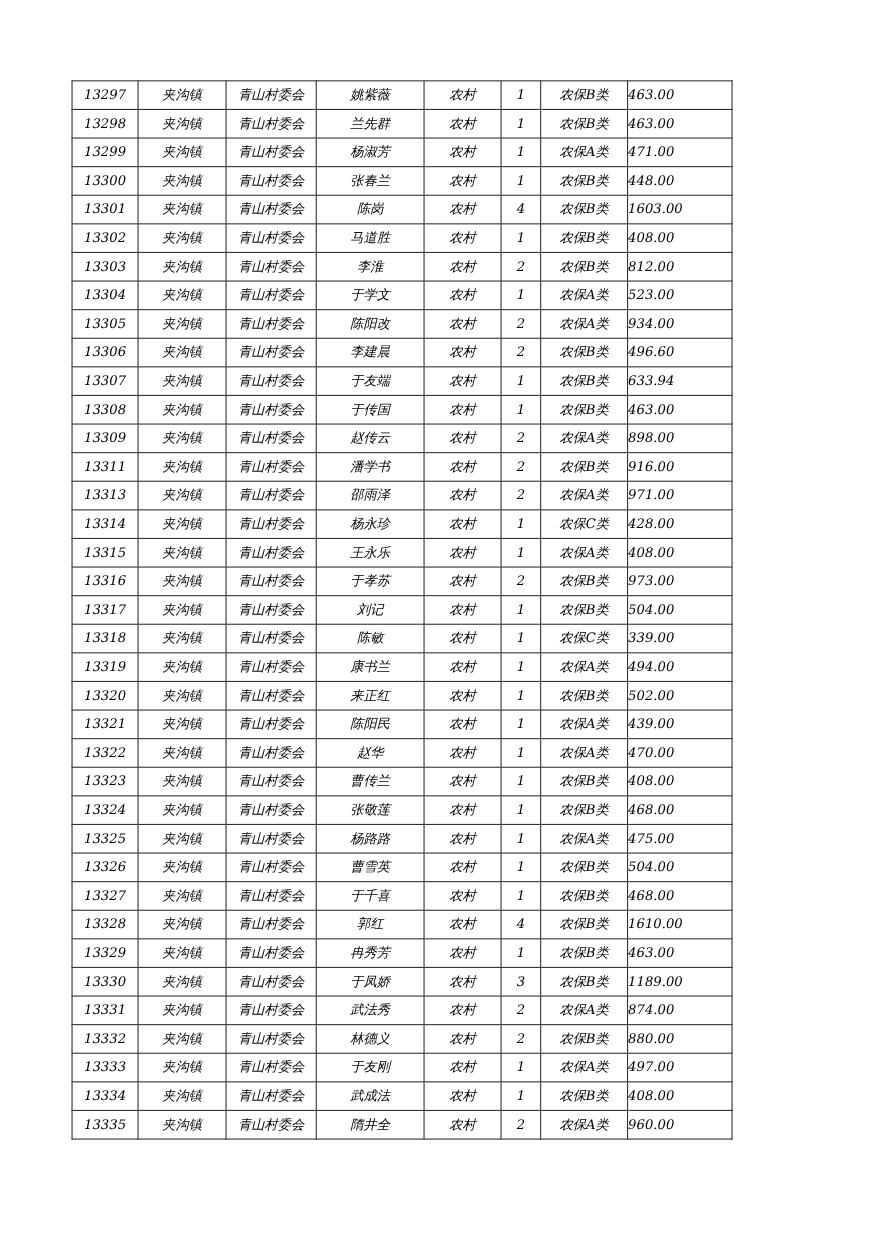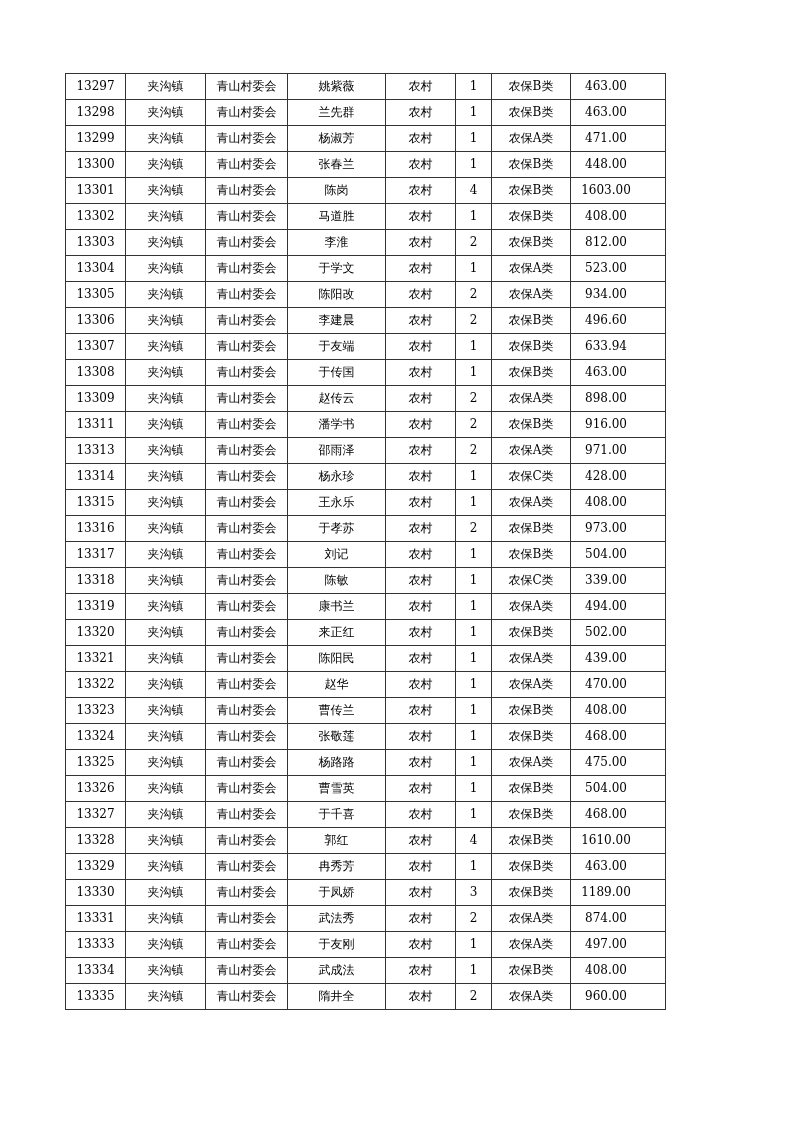--- a/index.html
+++ b/index.html
@@ -17,33 +17,34 @@
     height: 1122px;
     background: #ffffff;
     overflow: hidden;
   }
   table.data-table {
     position: absolute;
     left: 65px;
     top: 73px;
     border-collapse: collapse;
     table-layout: fixed;
+    font-style: italic;
   }
   table.data-table td {
     border: 1px solid #333333;
     height: 25px;
     font-size: 12px;
     line-height: 25px;
     text-align: center;
     padding: 0;
     white-space: nowrap;
     overflow: hidden;
   }
   table.data-table td.col-amount {
-    text-align: center;
+    text-align: left;
     padding-right: 24px;
   }
 </style>
 </head>
 <body>
 
 <div class="sheet">
   <table class="data-table">
     <colgroup>
         <col style="width: 60px;">
@@ -380,20 +381,30 @@
           <td class="col-id">13331</td>
           <td class="col-town">夹沟镇</td>
           <td class="col-village">青山村委会</td>
           <td class="col-name">武法秀</td>
           <td class="col-type">农村</td>
           <td class="col-count">2</td>
           <td class="col-category">农保A类</td>
           <td class="col-amount">874.00</td>
         </tr>
         <tr>
+          <td class="col-id">13332</td>
+          <td class="col-town">夹沟镇</td>
+          <td class="col-village">青山村委会</td>
+          <td class="col-name">林德义</td>
+          <td class="col-type">农村</td>
+          <td class="col-count">2</td>
+          <td class="col-category">农保B类</td>
+          <td class="col-amount">880.00</td>
+        </tr>
+        <tr>
           <td class="col-id">13333</td>
           <td class="col-town">夹沟镇</td>
           <td class="col-village">青山村委会</td>
           <td class="col-name">于友刚</td>
           <td class="col-type">农村</td>
           <td class="col-count">1</td>
           <td class="col-category">农保A类</td>
           <td class="col-amount">497.00</td>
         </tr>
         <tr>

